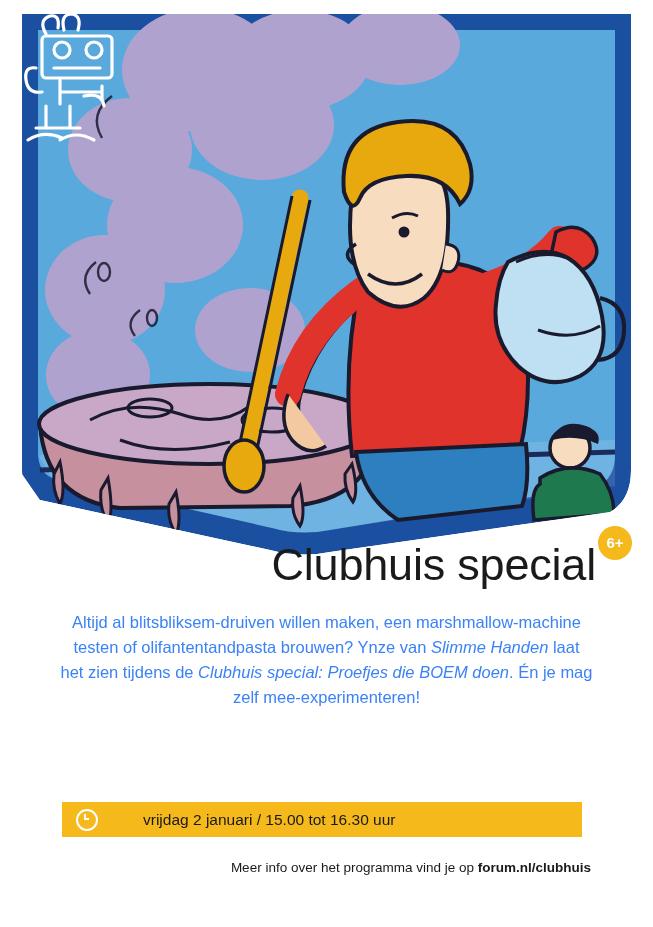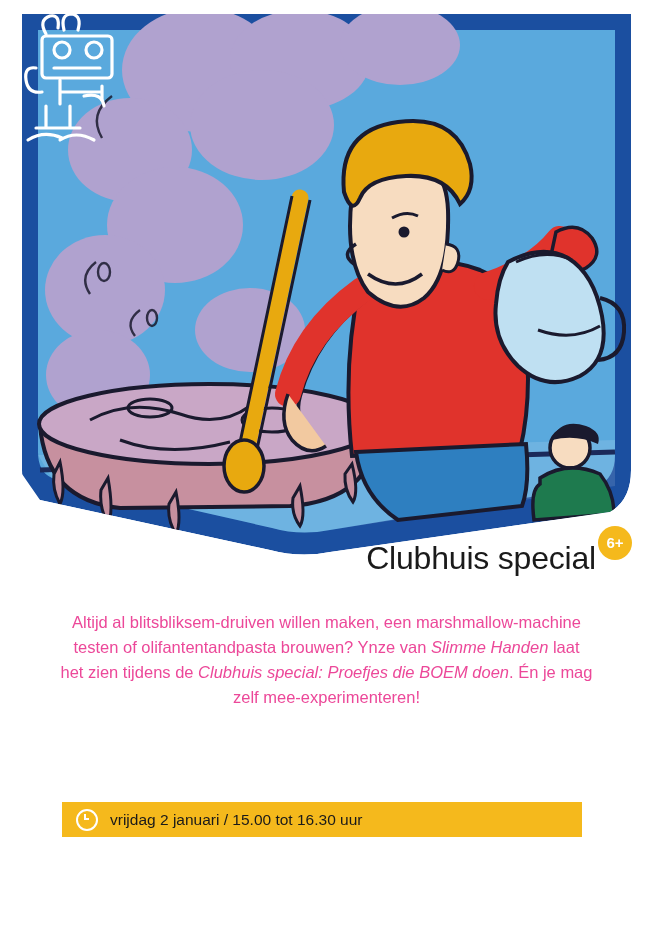--- a/index.html
+++ b/index.html
@@ -47,21 +47,21 @@
   }
   .title-row {
     position: absolute;
     right: 57px;
     top: 12px;
     text-align: right;
     white-space: nowrap;
   }
   .title {
     display: inline-block;
-    font-size: 32px;
+    font-size: 45px;
     font-weight: 400;
     color: #1a1a1a;
     letter-spacing: -0.2px;
     line-height: 1;
   }
   .age-badge {
     position: absolute;
     right: -36px;
     top: -16px;
     width: 34px;
@@ -73,39 +73,40 @@
     font-weight: 700;
     line-height: 34px;
     text-align: center;
   }
 
   .para {
     position: absolute;
     left: 60px;
     width: 533px;
     text-align: center;
-    color: #ec4899;
+    color: #3b82f6;
     font-size: 16.5px;
     line-height: 25px;
   }
   .para-1 { top: 80px; }
   .para-2 { top: 205px; }
   .para em { font-style: italic; }
 
   .timebar {
     position: absolute;
     left: 62px;
     top: 272px;
     width: 520px;
     height: 35px;
     background: #f5b91c;
     display: flex;
     align-items: center;
     padding-left: 14px;
     box-sizing: border-box;
+    gap: 33px;
   }
   .clock-icon {
     width: 18px;
     height: 18px;
     border: 2px solid #ffffff;
     border-radius: 50%;
     position: relative;
     flex: 0 0 auto;
     margin-right: 12px;
   }
@@ -285,14 +286,17 @@
     </div>
 
     <div class="para para-1"><span>Altijd al blitsbliksem-druiven willen maken, een marshmallow-machine testen of olifantentandpasta brouwen? Ynze van </span><em>Slimme Handen</em><span> laat het zien tijdens de </span><em>Clubhuis special: Proefjes die BOEM doen</em><span>. Én je mag zelf mee-experimenteren!</span></div>
 
 
     <div class="timebar">
       <span class="clock-icon"></span>
       <span class="timebar-text">vrijdag 2 januari / 15.00 tot 16.30 uur</span>
     </div>
 
+    <div class="footer">
+      <span>Meer info over het programma vind je op </span><b>forum.nl/clubhuis</b>
+    </div>
   </div>
 </div>
 
 </body></html>

